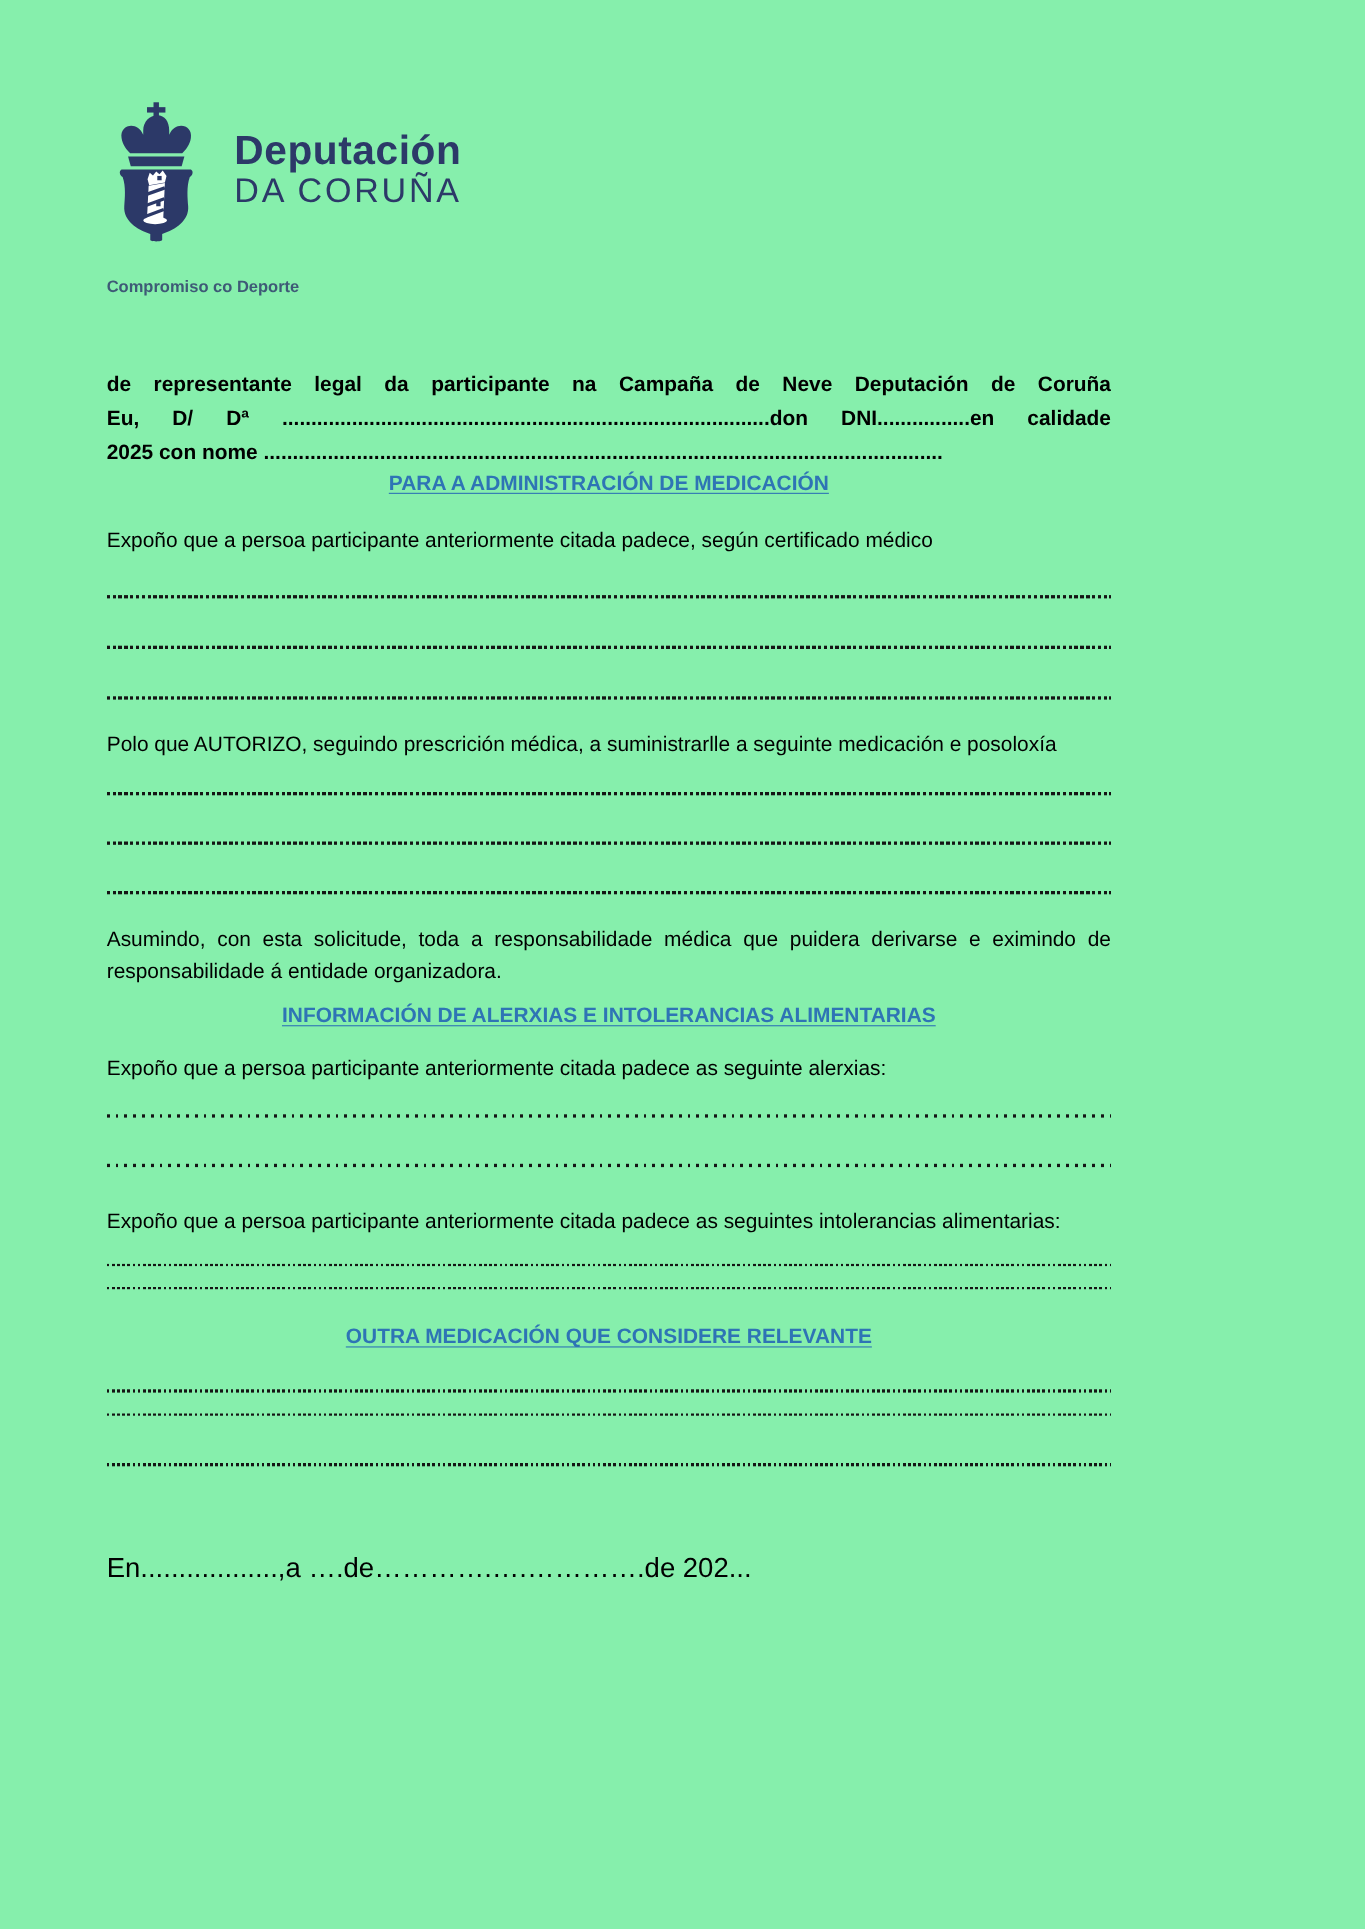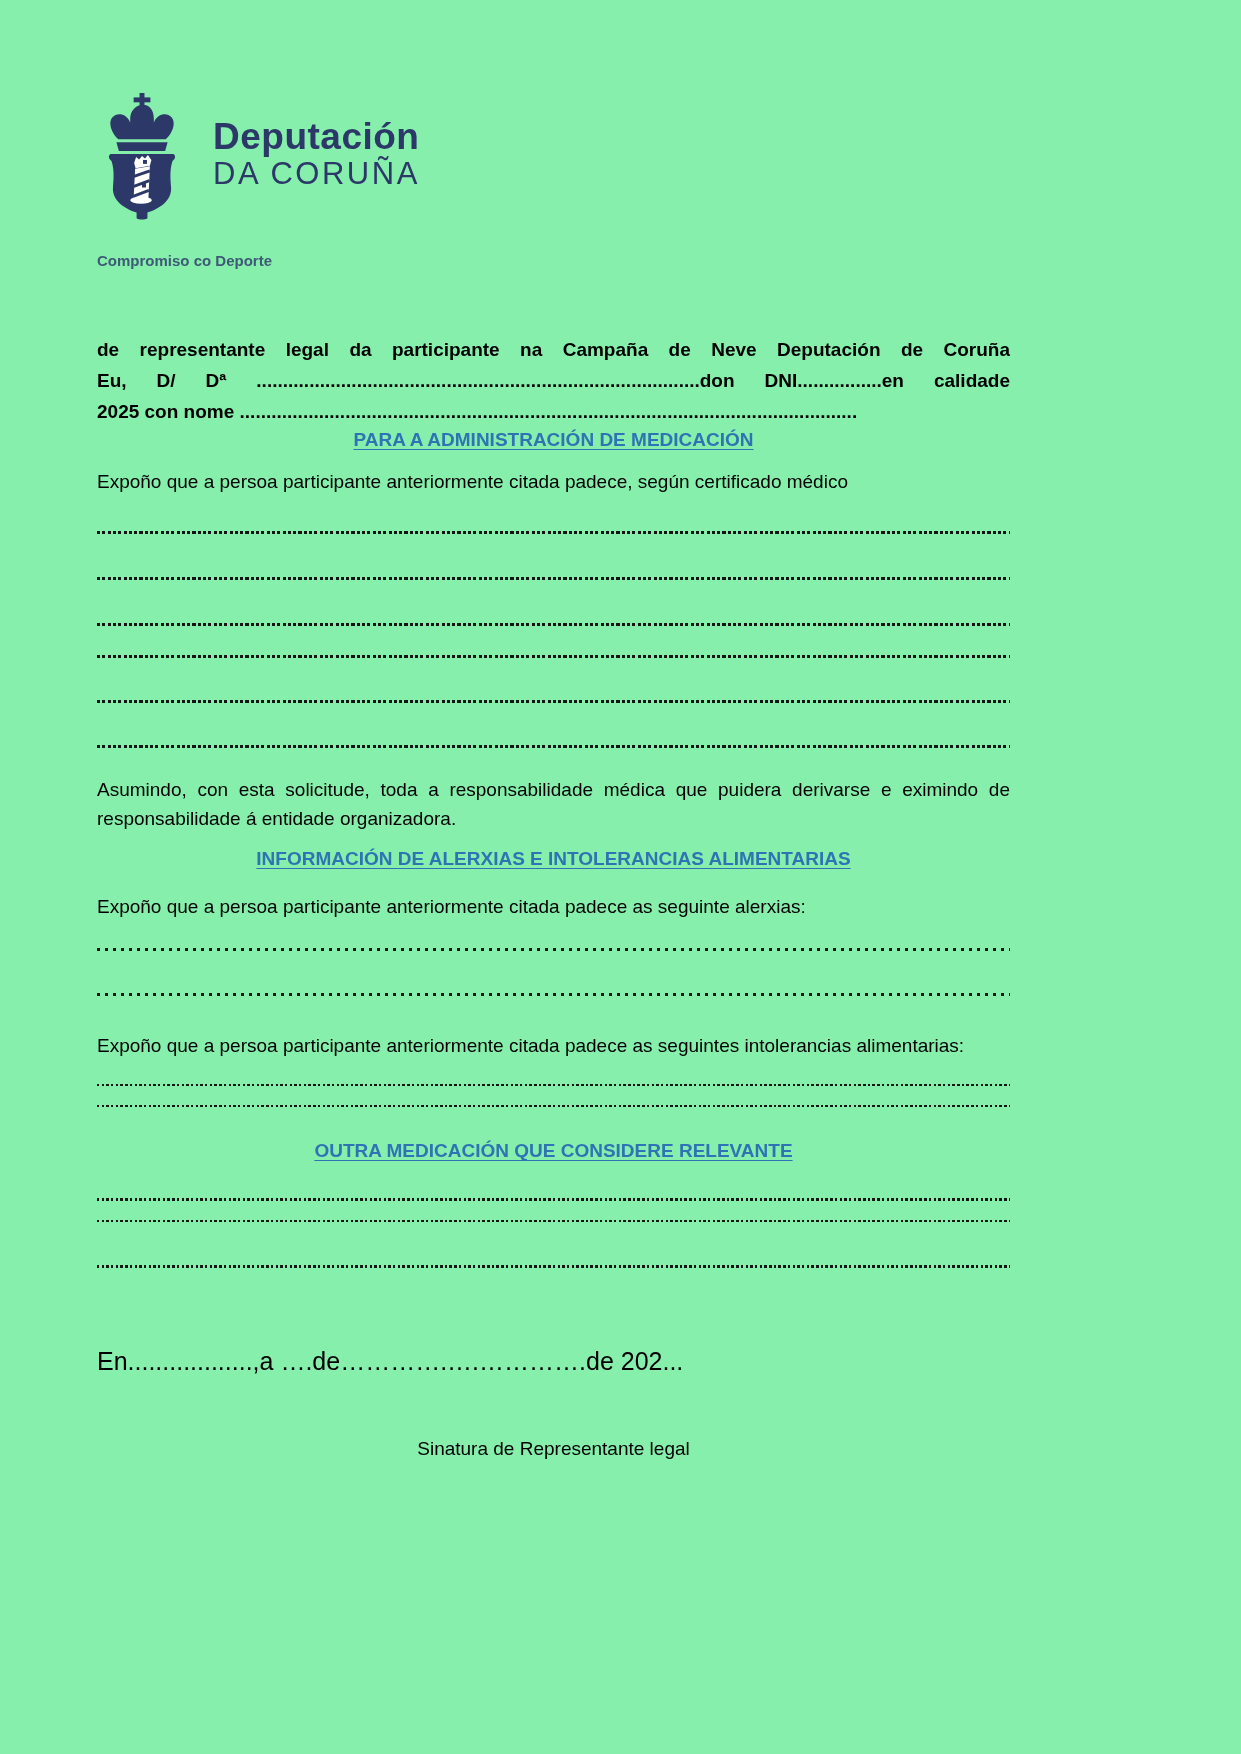--- a/index.html
+++ b/index.html
@@ -39,21 +39,21 @@
     text-align: center;
     text-decoration: underline;
     text-underline-offset: 3px;
     line-height: 24px;
   }
   .sec-heading.h2 { margin-top: 14px; }
   .sec-heading.h3 { margin-top: 32px; }
 
   
   .bodyline { font-size: 19px; line-height: 27px; color: #000; }
-  .mt26 { margin-top: 16px; }
+  .mt26 { margin-top: 26px; }
   .mt28 { margin-top: 28px; }
   .mt27 { margin-top: 27px; }
   .mt22 { margin-top: 22px; }
   .mt36 { margin-top: 36px; }
   .justify { text-align: justify; line-height: 29px; }
 
   
   .rule { height: 3px; width: 100%;
     background: repeating-linear-gradient(to right, #141414 0 3.1px, transparent 3.1px 5.3px); }
   .rule.m36 { margin-top: 36px; }
@@ -119,20 +119,21 @@
     </p>
 
     <h2 class="sec-heading">PARA A ADMINISTRACIÓN DE MEDICACIÓN</h2>
 
     <p class="bodyline mt26">Expoño que a persoa participante anteriormente citada padece, según certificado médico</p>
 
     <div class="rule m36"></div>
     <div class="rule m43"></div>
     <div class="rule m43"></div>
 
+    <p class="bodyline mt28">Polo que AUTORIZO, seguindo prescrición médica, a suministrarlle a seguinte medicación e posoloxía</p>
 
     <div class="rule m29"></div>
     <div class="rule m42"></div>
     <div class="rule m42"></div>
 
     <p class="bodyline justify mt27">Asumindo, con esta solicitude, toda a responsabilidade médica que puidera derivarse e eximindo de responsabilidade á entidade organizadora.</p>
 
     <h2 class="sec-heading h2">INFORMACIÓN DE ALERXIAS E INTOLERANCIAS ALIMENTARIAS</h2>
 
     <p class="bodyline mt22">Expoño que a persoa participante anteriormente citada padece as seguinte alerxias:</p>
@@ -145,16 +146,15 @@
     <div class="rule fine m25"></div>
     <div class="rule fine m19"></div>
 
     <h2 class="sec-heading h3">OUTRA MEDICACIÓN QUE CONSIDERE RELEVANTE</h2>
 
     <div class="rule fine m35"></div>
     <div class="rule fine m19"></div>
     <div class="rule fine m43"></div>
 
     <p class="date-line">En..................,a ….de………….….………….de 202...</p>
-    <p class="sig-line">Sinatura de Representante legal</p>
 
   </div>
 </div>
 
 </body></html>

